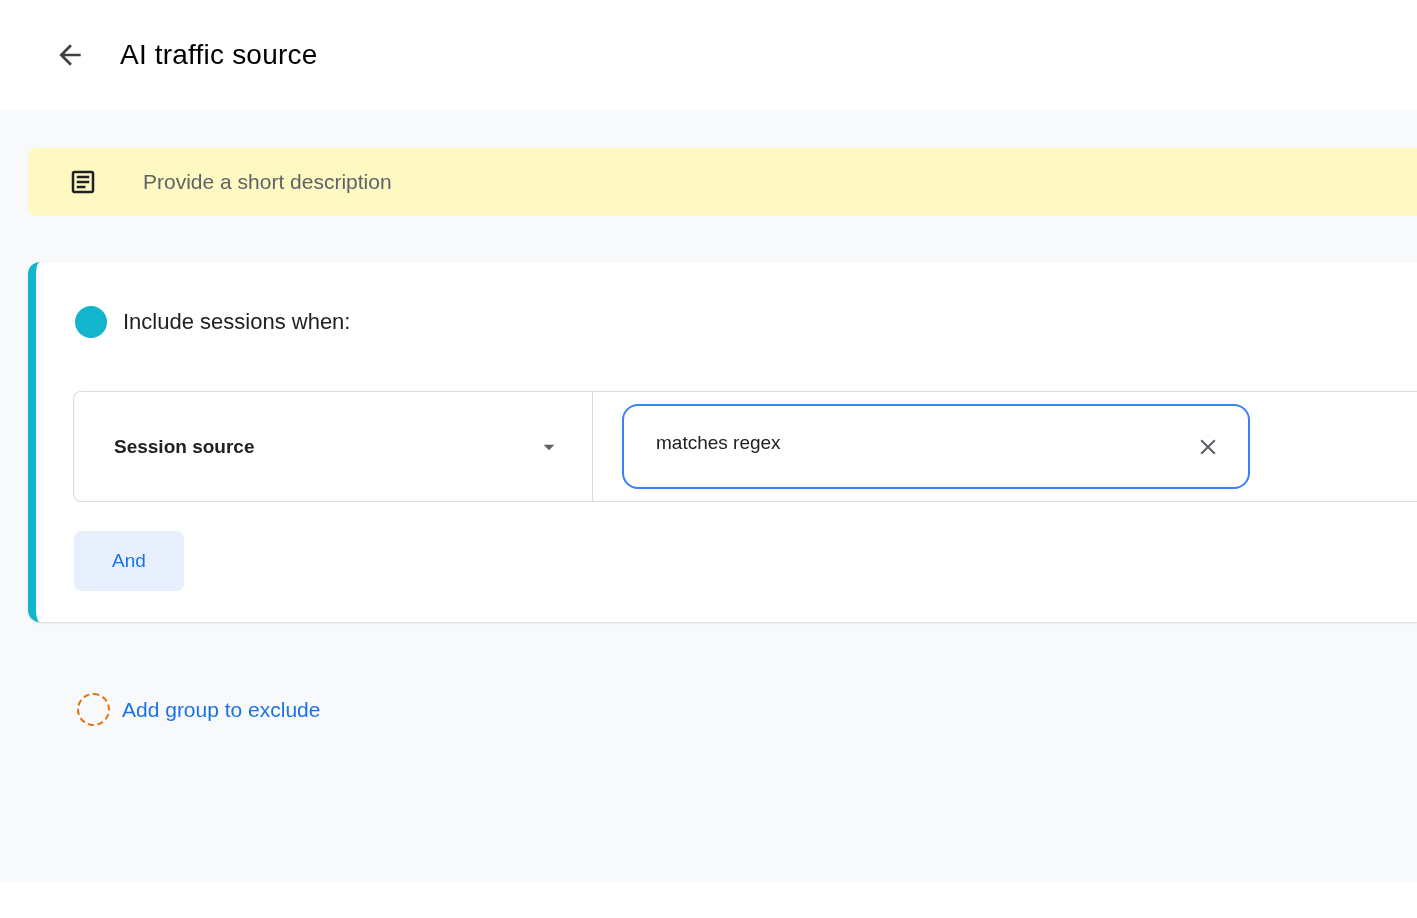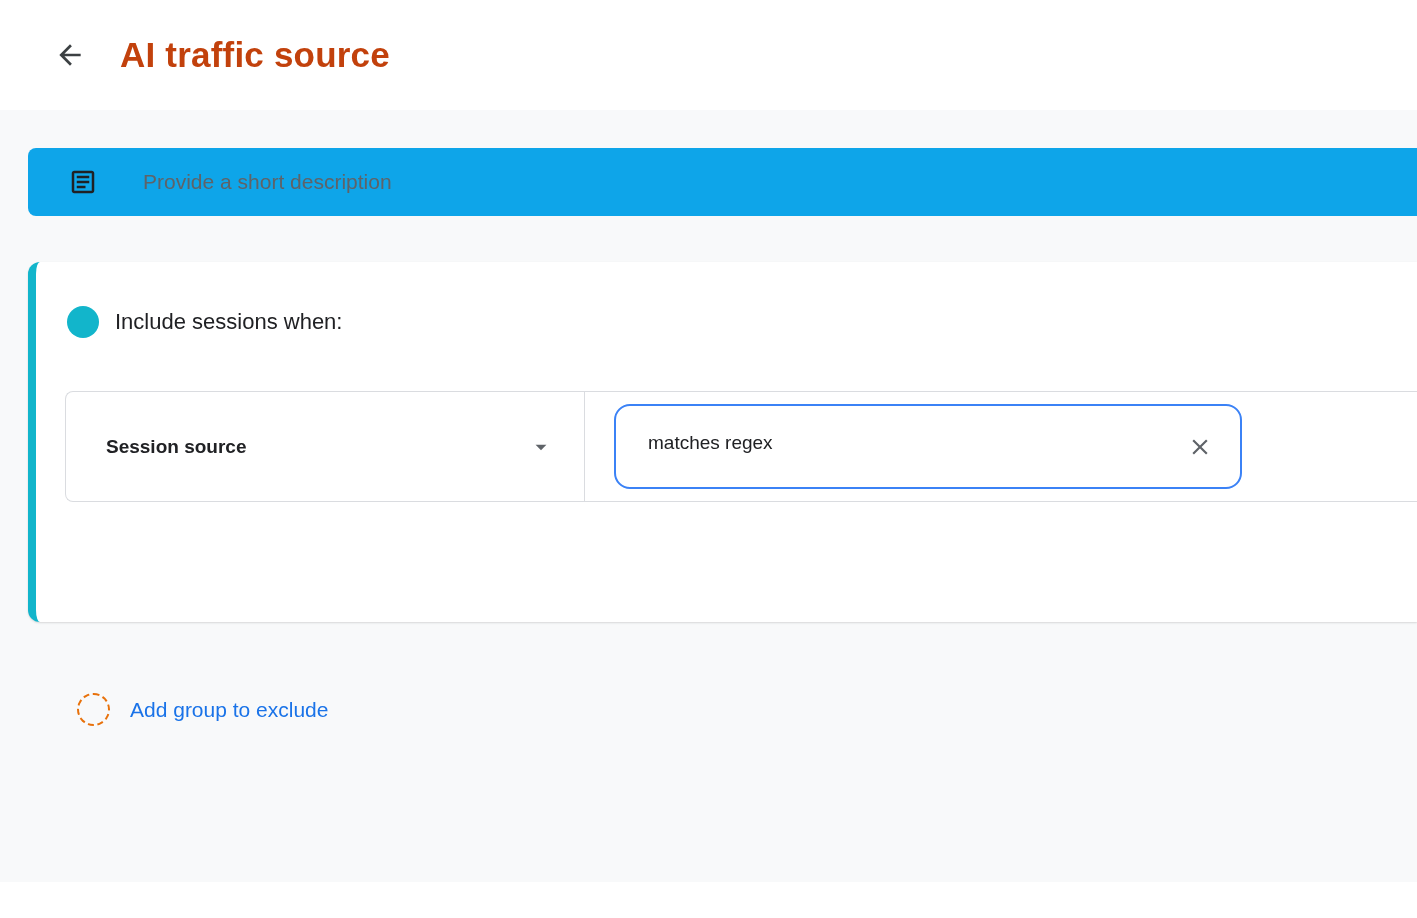--- a/index.html
+++ b/index.html
@@ -23,39 +23,39 @@
     border: none;
     width: 44px;
     height: 44px;
     display: flex;
     align-items: center;
     justify-content: center;
     cursor: pointer;
     border-radius: 50%;
   }
   .page-title {
-    font-size: 35px;
-    font-weight: 700;
-    color: #c2410c;
+    font-size: 28px;
+    font-weight: 400;
+    color: #000000;
     margin-left: 28px;
     letter-spacing: 0.2px;
   }
 
   
   .main {
     background: #f8f9fa;
     height: 772px;
     padding-top: 38px;
   }
 
   
   .desc-bar {
     margin-left: 28px;
     height: 68px;
-    background: #0ea5e9;
+    background: #fef9c3;
     border-radius: 8px 0 0 8px;
     display: flex;
     align-items: center;
     padding-left: 40px;
   }
   .doc-icon { display: flex; margin-right: 45px; }
   .desc-input {
     background: transparent;
     border: none;
     outline: none;
@@ -71,21 +71,21 @@
   .card {
     margin-left: 28px;
     background: #ffffff;
     border-left: 8px solid #12b5cb;
     border-radius: 12px 0 0 12px;
     box-shadow: 0 1px 2px rgba(60,64,67,0.18);
   }
   .include-card {
     margin-top: 46px;
     height: 360px;
-    padding: 44px 0 31px 29px;
+    padding: 44px 0 31px 37px;
   }
   .include-head {
     display: flex;
     align-items: center;
   }
   .include-dot {
     width: 32px;
     height: 32px;
     border-radius: 50%;
     background: #12b5cb;
@@ -212,21 +212,21 @@
     cursor: pointer;
   }
   .dashed-circle {
     width: 33px;
     height: 33px;
     border: 2px dashed #e8710a;
     border-radius: 50%;
     flex: none;
   }
   .exclude-label {
-    margin-left: 20px;
+    margin-left: 12px;
     font-size: 21px;
     font-weight: 500;
     color: #1a73e8;
   }
 
   .footer-strip {
     height: 36px;
     background: #ffffff;
   }
 </style>
@@ -280,20 +280,21 @@
             <span style="display:flex;">
               <svg width="26" height="26" viewBox="0 0 24 24" fill="#5f6368">
                   <path d="M19 6.41L17.59 5 12 10.59 6.41 5 5 6.41 10.59 12 5 17.59 6.41 19 12 13.41 17.59 19 19 17.59 13.41 12z"></path>
                 </svg>
             </span>
           </button>
         </div>
       </div>
     </div>
 
+    <button class="and-btn">And</button>
   </section>
 
 
   <div class="exclude-row">
     <span class="dashed-circle"></span>
     <span class="exclude-label">Add group to exclude</span>
   </div>
 
 </div>
 

